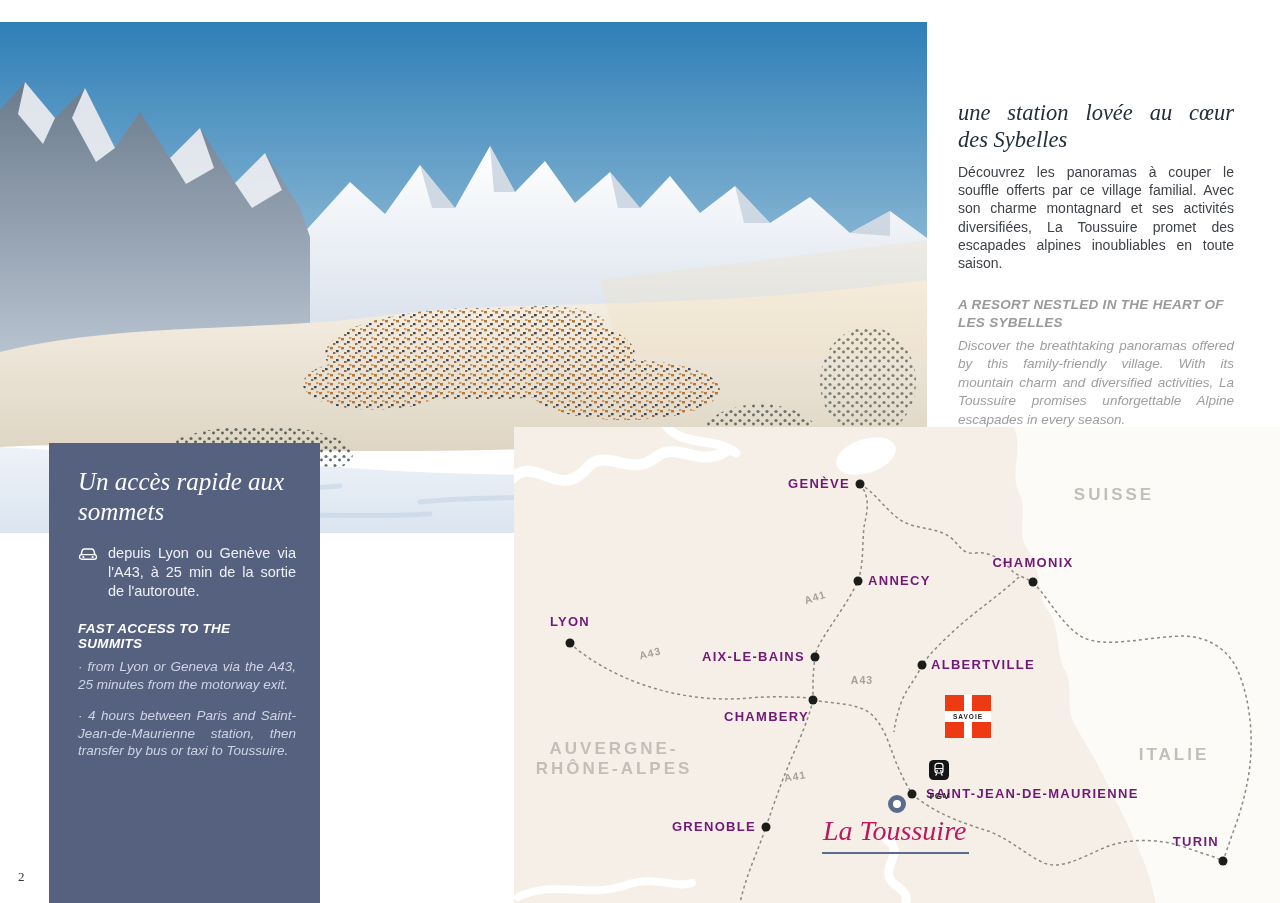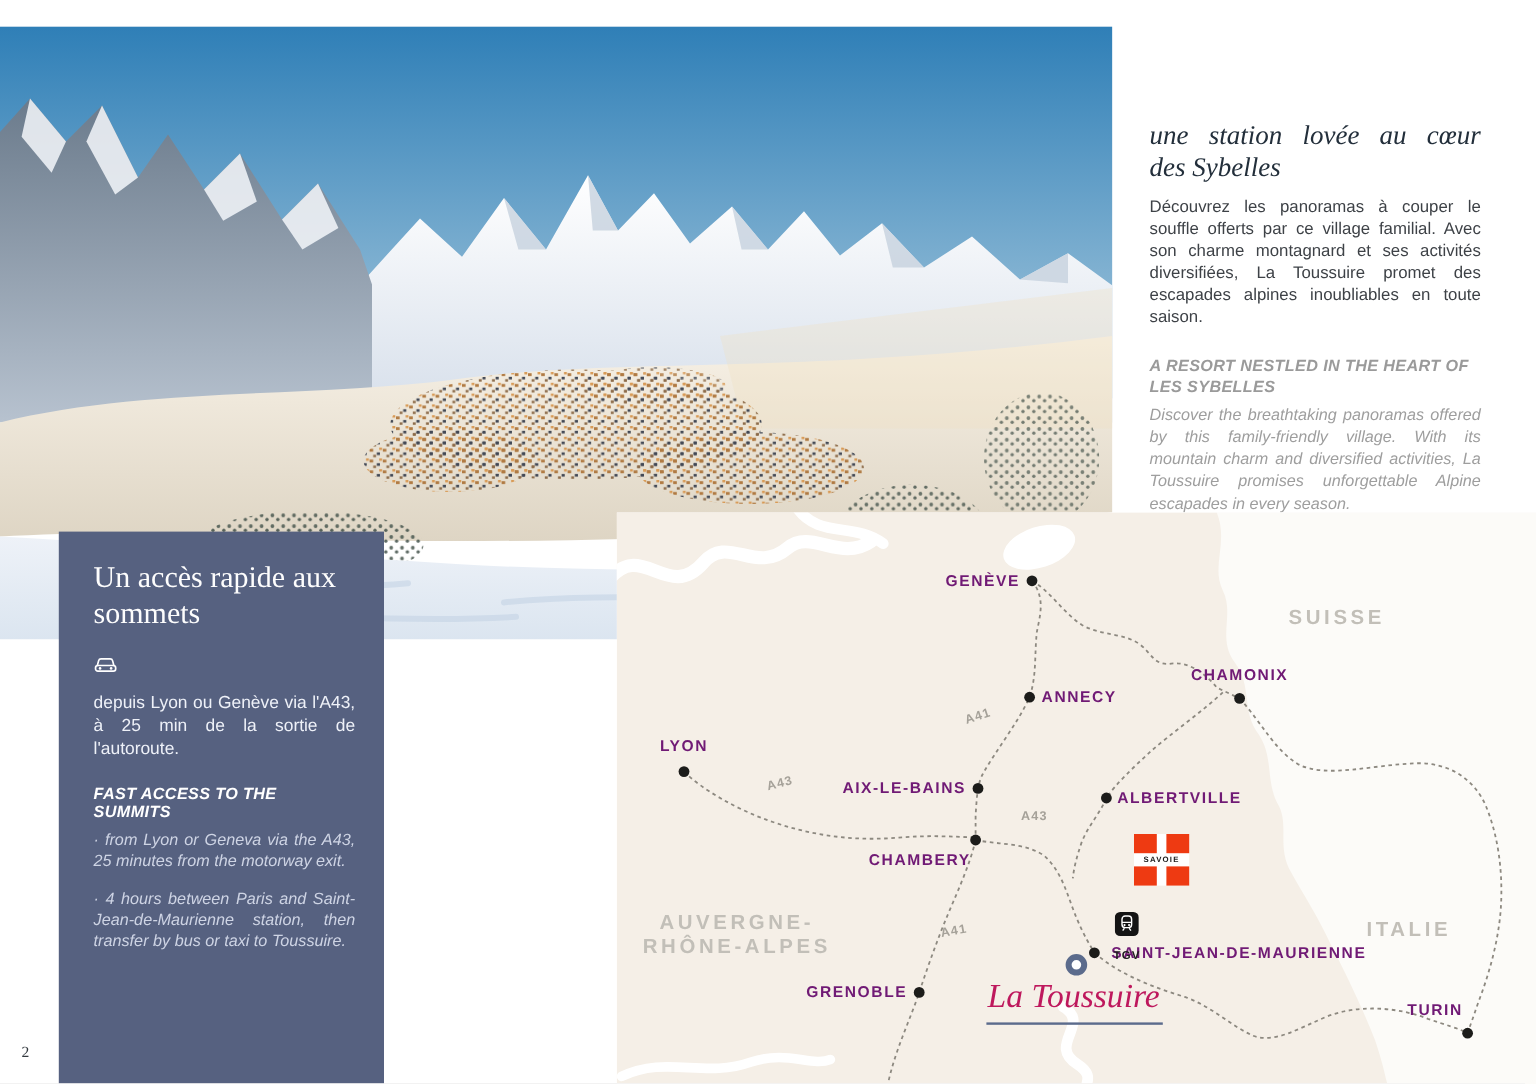--- a/index.html
+++ b/index.html
@@ -20,41 +20,41 @@
               color:#232f3b;margin-top:1px;}
   .intro-fr{margin-top:10px;font-size:14px;line-height:1.3;color:#3e4247;text-align:justify;}
   .intro-en-h{margin-top:24px;font-size:13.5px;font-weight:bold;font-style:italic;
               color:#9a9a9a;letter-spacing:.3px;line-height:1.35;}
   .intro-en{margin-top:4px;font-size:13.5px;font-style:italic;color:#9e9e9e;
             line-height:1.38;text-align:justify;}
 
   
   .access{position:absolute;left:49px;top:443px;width:271px;height:460px;background:#566180;
           color:#fff;padding:24px 24px 0 29px;}
-  .access-title{font-family:"Liberation Serif",serif;font-size:25px;
+  .access-title{font-family:"Liberation Serif",serif;font-style:italic;font-size:25px;
                 line-height:1.18;color:#fdfdfd;margin-bottom:18px;}
-  .acc-item{display:flex;gap:10px;margin-bottom:15px;flex-direction:column;}
+  .acc-item{display:flex;gap:10px;margin-bottom:15px;}
   .acc-ico{flex:0 0 20px;padding-top:2px;}
   .acc-txt{font-size:14.5px;line-height:1.32;color:#eef1f8;text-align:justify;margin:0;}
   .acc-en-h{margin-top:20px;font-size:13.5px;font-weight:bold;font-style:italic;
             color:#ffffff;letter-spacing:.3px;}
   .acc-en{margin-top:7px;font-size:13.5px;font-style:italic;color:#ced4e4;
           line-height:1.3;text-align:justify;}
 
   
   .map{position:absolute;left:514px;top:427px;width:766px;height:476px;background:#fcfbf8;}
   .map-art{position:absolute;left:0;top:0;}
   .map-layer{position:absolute;left:0;top:0;width:100%;height:100%;}
   .city-dot{position:absolute;width:9px;height:9px;border-radius:50%;background:#1c1c1a;
             transform:translate(-50%,-50%);}
   .city-label{position:absolute;font-size:13px;font-weight:bold;letter-spacing:1.3px;
               color:#701a75;white-space:nowrap;}
   .region-label{position:absolute;font-size:17px;font-weight:bold;letter-spacing:3px;
                 color:#c2bfb8;white-space:pre-line;text-align:center;
-                transform:translate(-50%,0);margin-top:20px;}
+                transform:translate(-50%,0);}
   .road-label{position:absolute;font-size:10.5px;font-weight:bold;letter-spacing:1px;
               color:#a5a199;white-space:nowrap;}
 
   .savoie{position:absolute;left:431px;top:268px;width:46px;height:43px;background:#fff;}
   .savoie .sq{position:absolute;width:19px;height:16px;background:#ee3a12;}
   .savoie .sq.tl{left:0;top:0;} .savoie .sq.tr{right:0;top:0;}
   .savoie .sq.bl{left:0;bottom:0;} .savoie .sq.br{right:0;bottom:0;}
   .savoie-label{position:absolute;left:0;top:16px;width:100%;height:11px;line-height:11px;
                 text-align:center;font-size:6.5px;font-weight:bold;letter-spacing:1px;color:#1d1d1d;}
 

